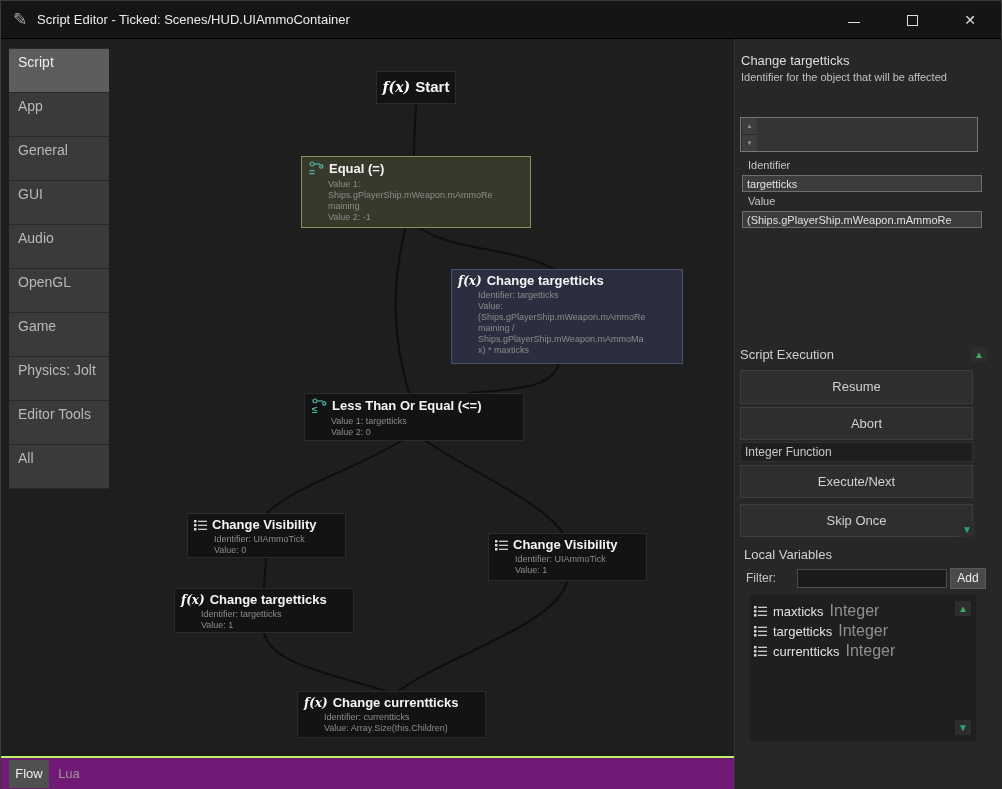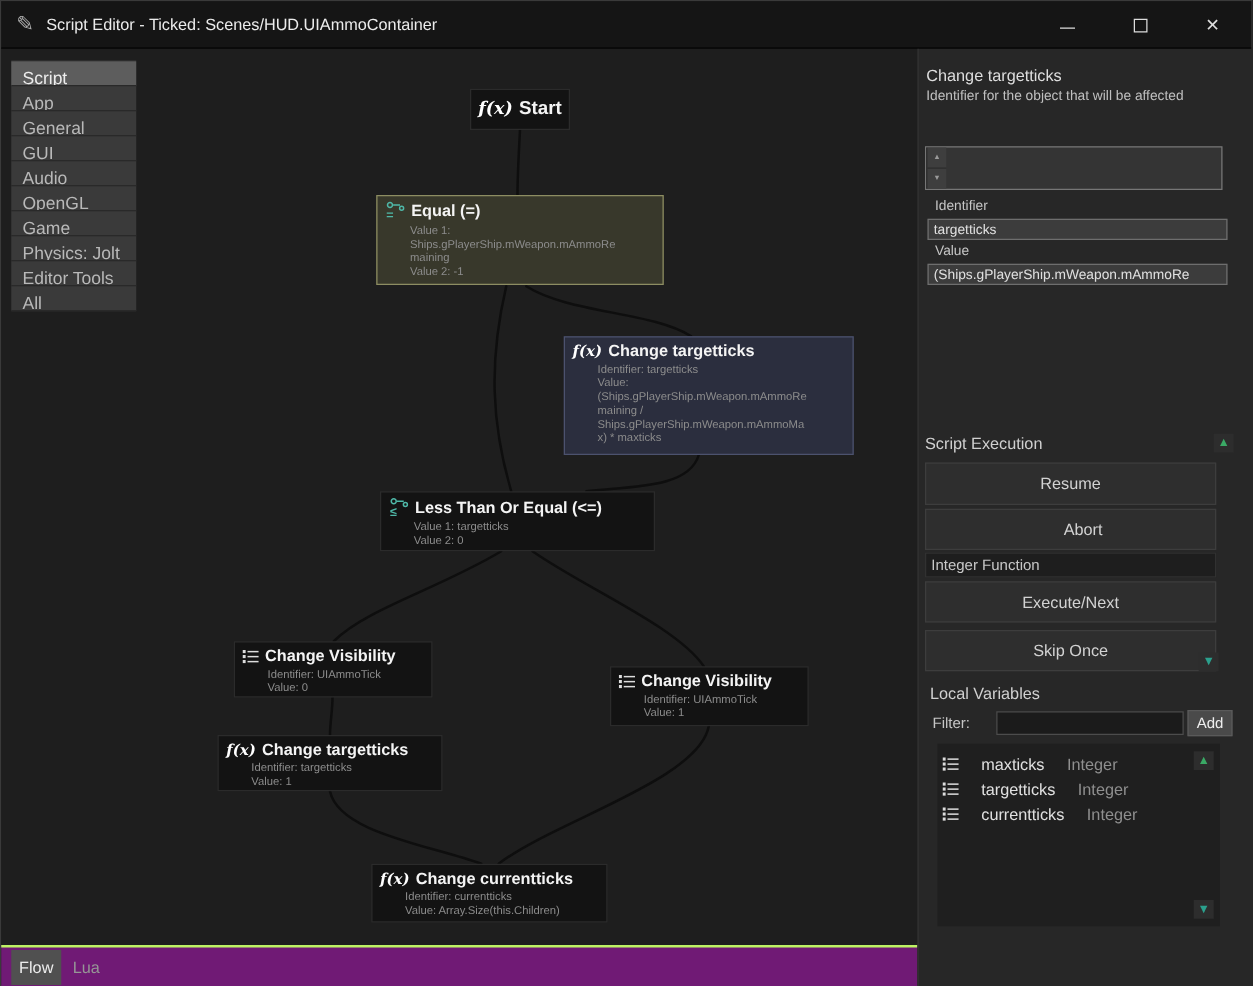--- a/index.html
+++ b/index.html
@@ -31,21 +31,21 @@
                font-size:13px; font-weight:bold; color:#f4f4f4; white-space:nowrap; }
   .node-body { padding:1px 6px 4px 26px; font-size:9px; line-height:11px; color:#8c8c8c; white-space:nowrap; overflow:hidden; }
   .fx-icon { font-family:"DejaVu Serif",serif; font-style:italic; font-weight:bold;
              font-size:12px; color:#fff; flex:0 0 auto; }
   .start-node .node-head { font-size:15px; justify-content:center; padding-top:6px; }
   .start-node .fx-icon { font-size:14px; }
   .cmp-icon, .list-icon { flex:0 0 auto; display:inline-flex; }
 
   
   .sidebar { position:absolute; left:8px; top:47px; width:100px; border-top:1px solid #2c2c2c; z-index:5; }
-  .side-item { height:20px; line-height:27px; padding-left:9px; font-size:14px; color:#b9b9b9;
+  .side-item { height:44px; line-height:27px; padding-left:9px; font-size:14px; color:#b9b9b9;
                background:#3a3a3a; border-bottom:1px solid #292929; cursor:default; white-space:nowrap; overflow:hidden; }
   .side-item.selected { background:#5d5d5d; color:#ededed; }
 
   
   .bottom-strip { position:absolute; left:0; top:755px; width:733px; height:33px;
                   background:#701a75; border-top:2px solid #bef264;text-decoration:underline; }
   .tab { position:absolute; top:2px; height:28px; line-height:28px; text-align:center;
          font-size:13px; cursor:default; }
   .tab-flow { left:8px; width:40px; background:#505050; color:#ececec; }
   .tab-lua  { left:50px; width:36px; color:#969696; }
@@ -83,23 +83,23 @@
   .green-up { color:#3aa965; }
   .green-dn { color:#2ba08d; }
 
   .filter-input { position:absolute; left:62px; top:530px; width:150px; height:19px;
                   background:#1b1b1b; border:1px solid #4c4c4c; color:#ddd; font-size:12px;
                   padding:0 4px; outline:none; font-family:"Liberation Sans",sans-serif; }
   .add-btn { position:absolute; left:215px; top:529px; width:36px; height:21px; background:#4a4a4a;
              border:1px solid #5a5a5a; color:#eee; font-size:12px; text-align:center; line-height:19px; cursor:default; }
 
   .var-list { position:absolute; left:15px; top:556px; width:226px; height:146px; background:#1f1f1f; }
-  .var-row { position:absolute; left:4px; height:20px; display:flex; align-items:center; gap:18px; cursor:default; }
+  .var-row { position:absolute; left:4px; height:20px; display:flex; align-items:center; gap:6px; cursor:default; }
   .var-name { font-size:13px; color:#e0e0e0; }
-  .var-type { font-size:13px; color:#8f8f8f; }
+  .var-type { font-size:16px; color:#8f8f8f; }
 </style>
 </head>
 <body>
 
 <div class="window">
 
   <div class="titlebar">
     <span class="app-icon">✎</span>
     <span class="title-text">Script Editor - Ticked: Scenes/HUD.UIAmmoContainer</span>
     <div class="win-btn min">

